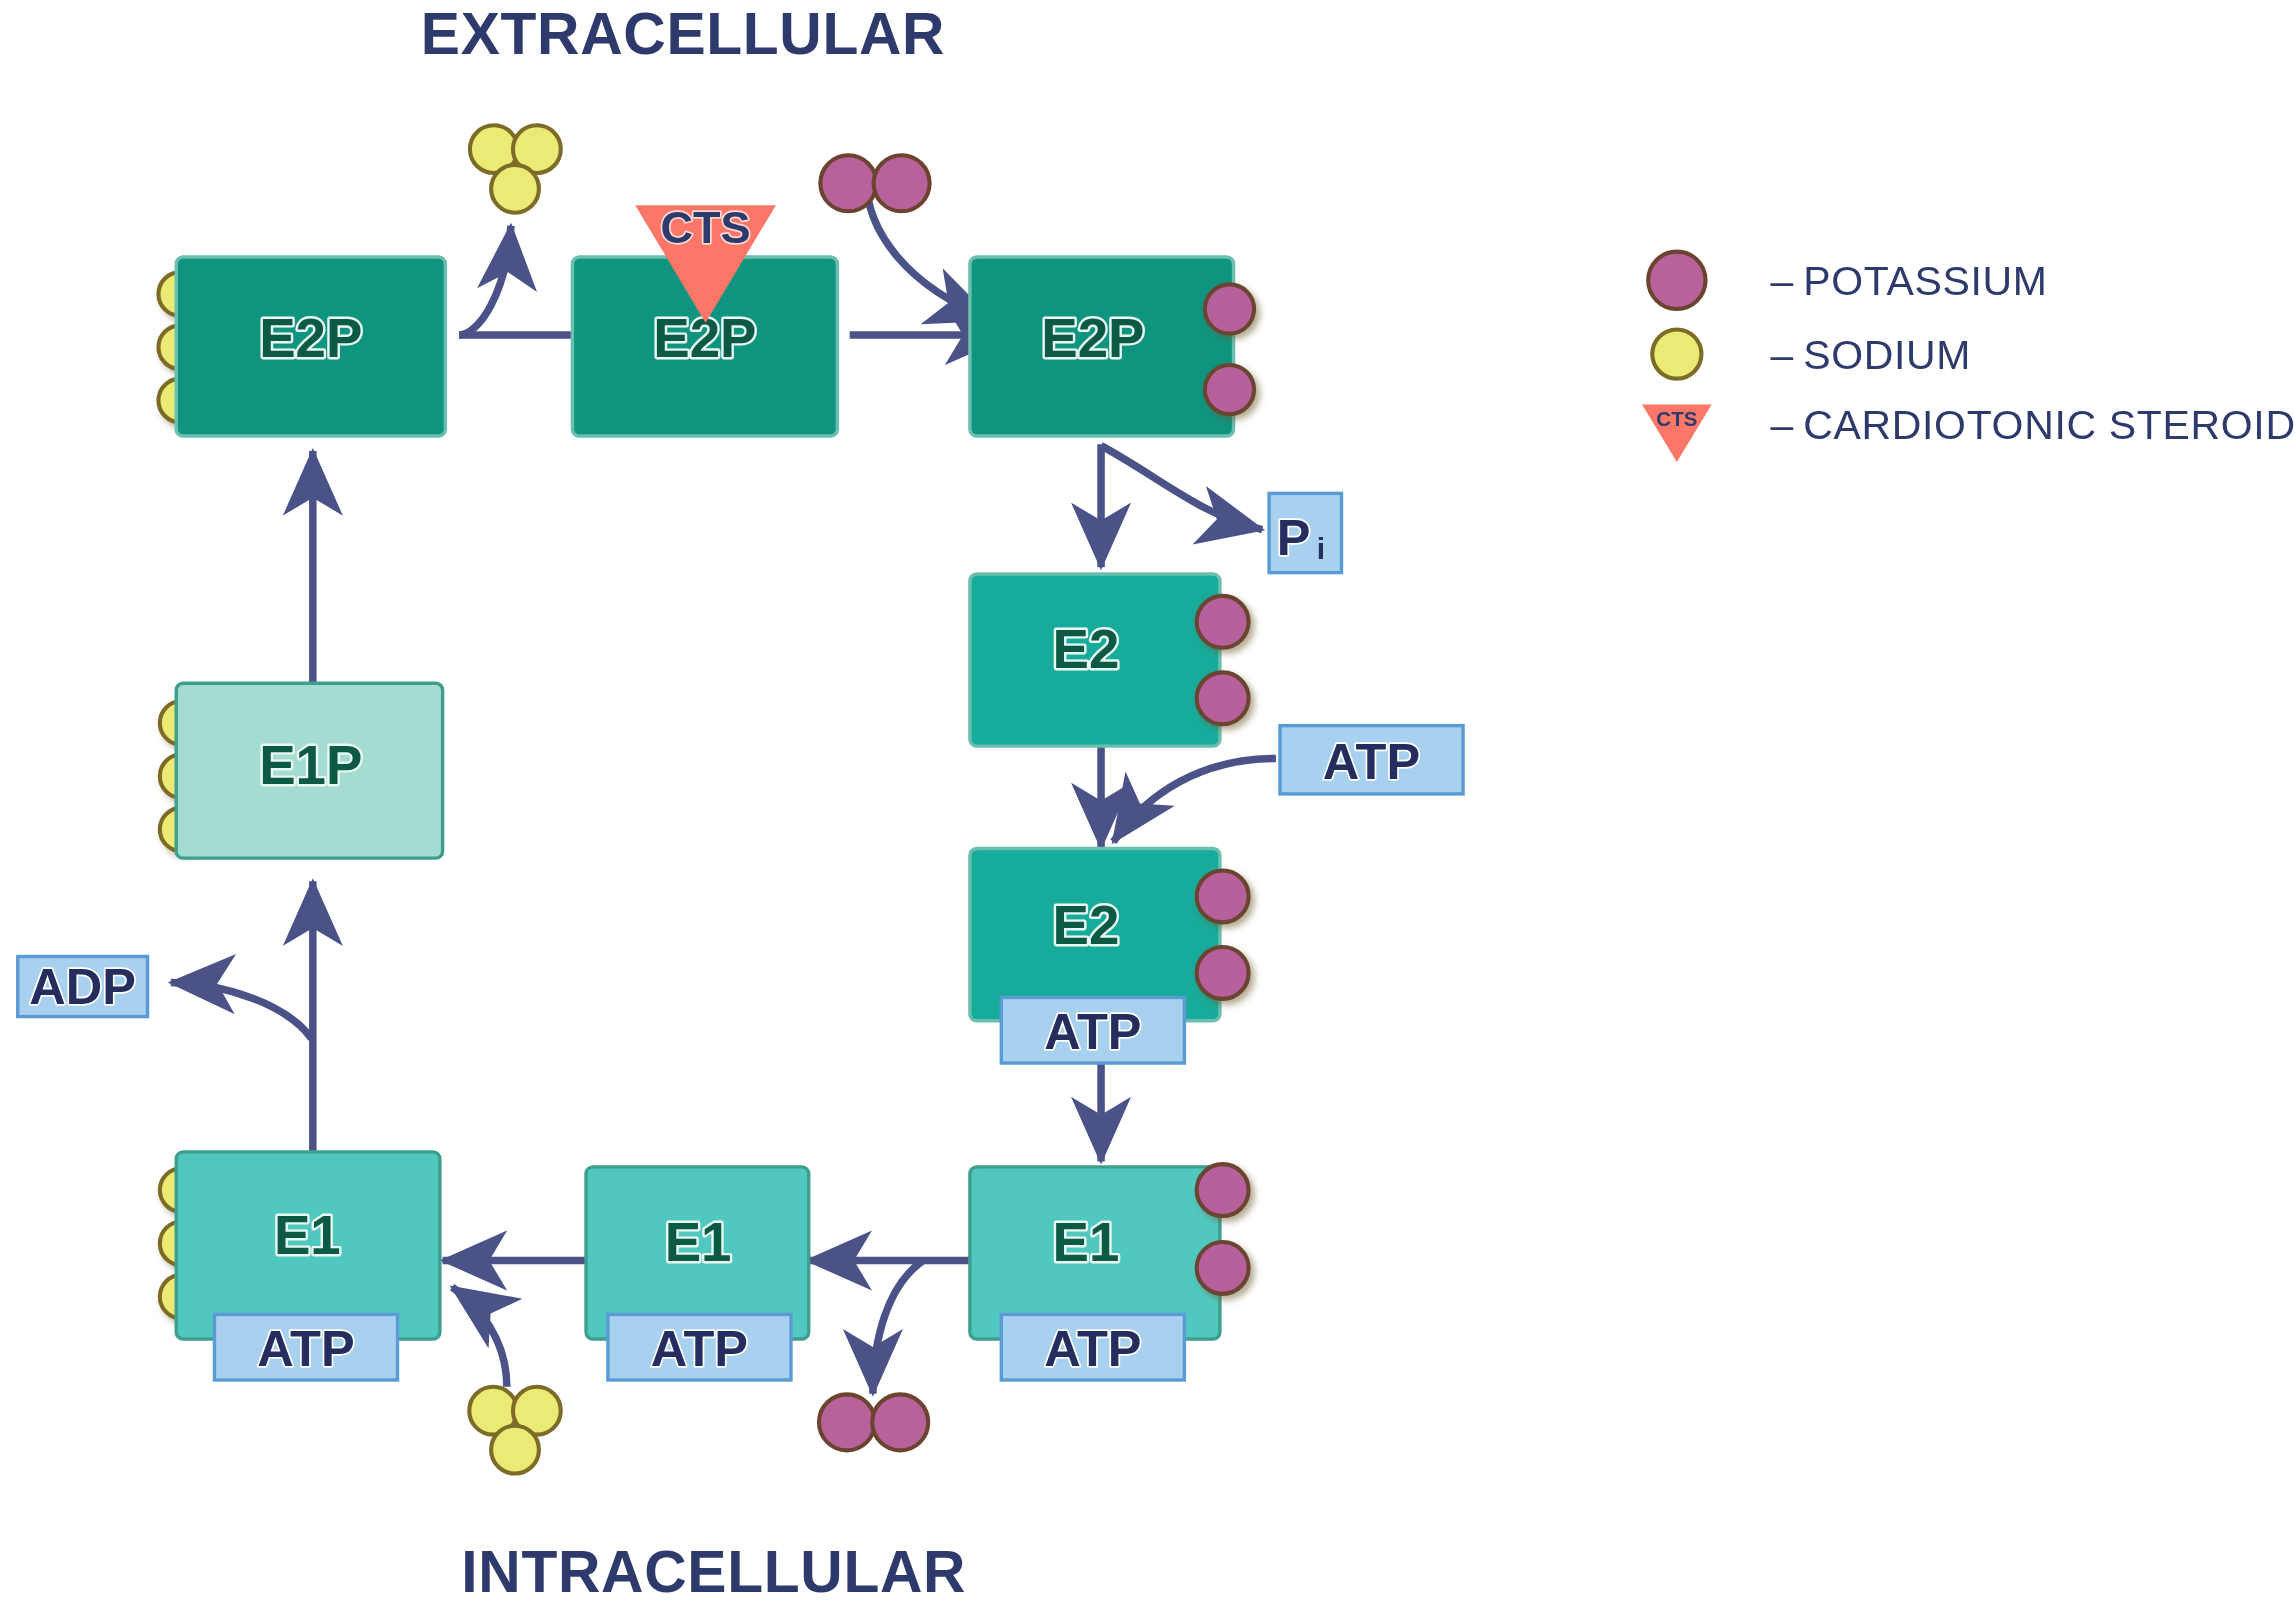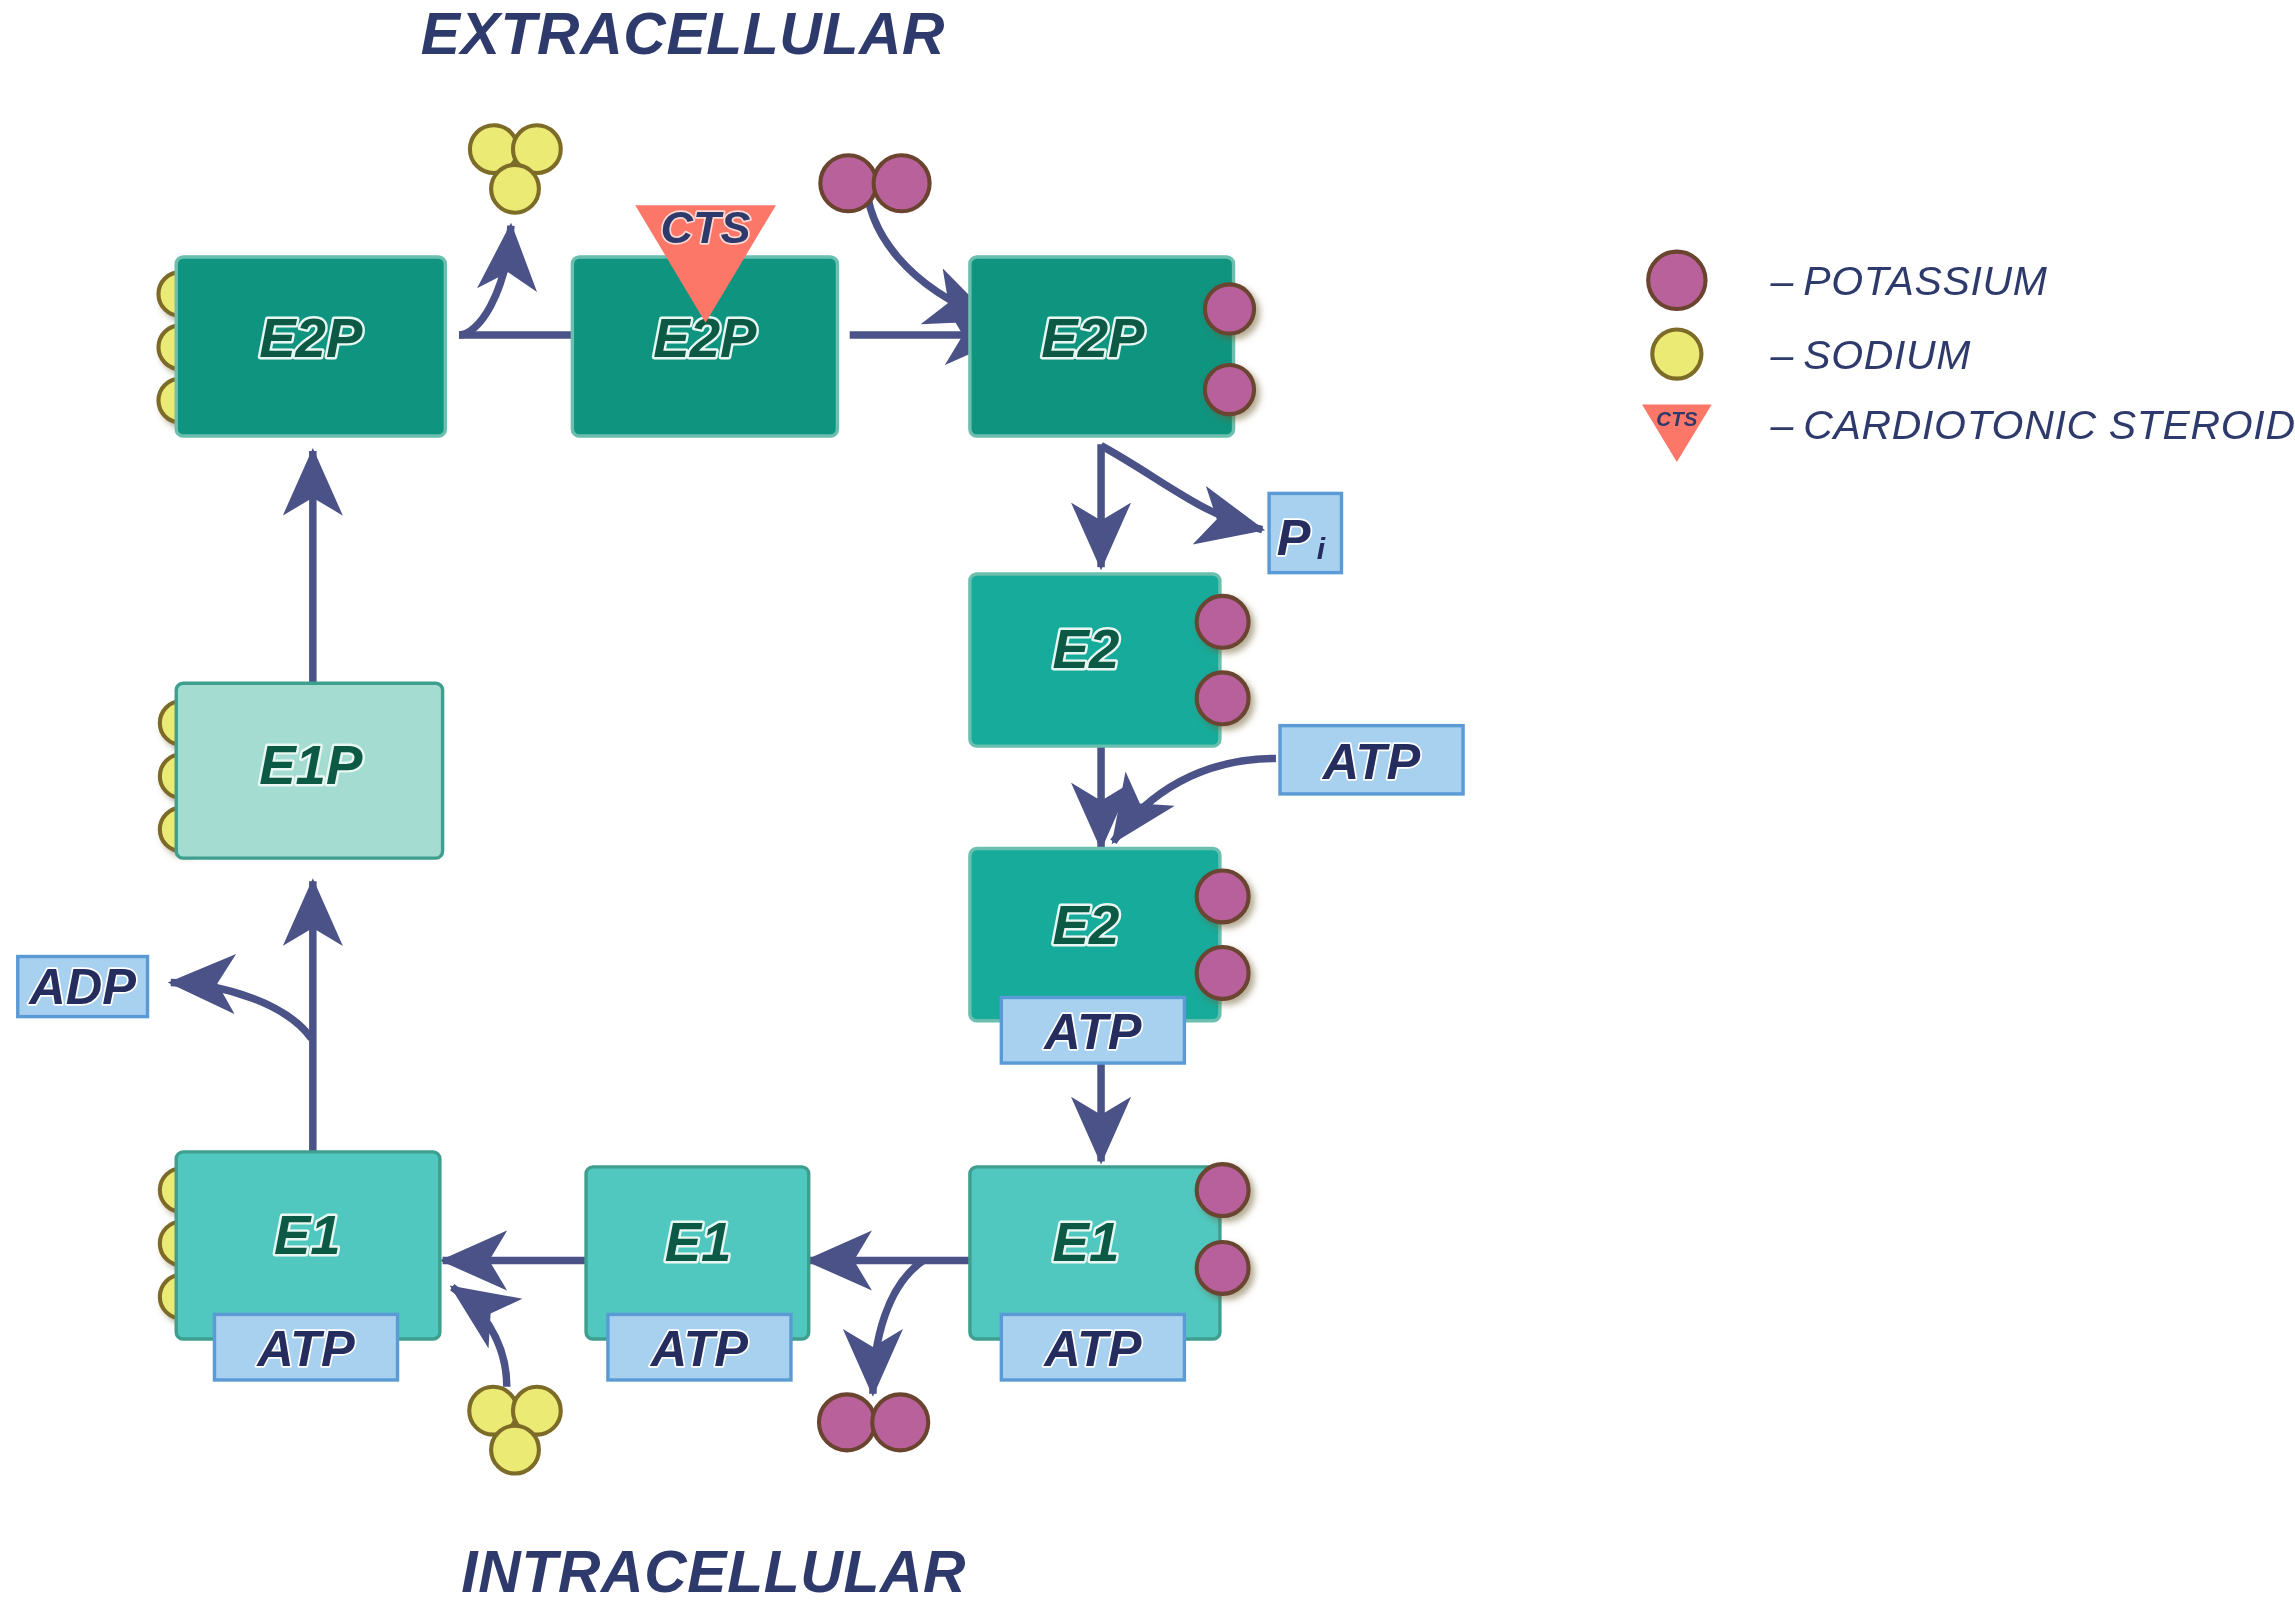--- a/index.html
+++ b/index.html
@@ -1,18 +1,18 @@
 <!DOCTYPE html>
 <html style="font-size:11px"><head>
 <meta charset="utf-8">
 <style>
   html,body{margin:0;padding:0;background:#ffffff;}
   body{width:2295px;height:1607px;position:relative;overflow:hidden;
        font-family:"Liberation Sans",sans-serif;}
-  #stage{position:absolute;inset:0;width:2295px;height:1559px;font-style:italic;}
+  #stage{position:absolute;inset:0;width:2295px;height:1559px;}
   svg{position:absolute;top:0;left:0;width:2295px;height:1607px;}
   .hdr{font-family:"Liberation Sans",sans-serif;font-weight:bold;
        font-size:86px;letter-spacing:1px;fill:#2e3a6b;}
   .boxlbl{font-family:"Liberation Sans",sans-serif;font-weight:bold;
           font-size:80px;fill:#0c5a46;paint-order:stroke fill;
           stroke:#e8f7f2;stroke-width:7px;stroke-linejoin:round;}
   .nucl{font-family:"Liberation Sans",sans-serif;font-weight:bold;
         font-size:74px;fill:#252c5e;paint-order:stroke fill;
         stroke:#ffffff;stroke-width:5px;stroke-linejoin:round;}
   .nucl-sub{font-family:"Liberation Sans",sans-serif;font-weight:bold;

